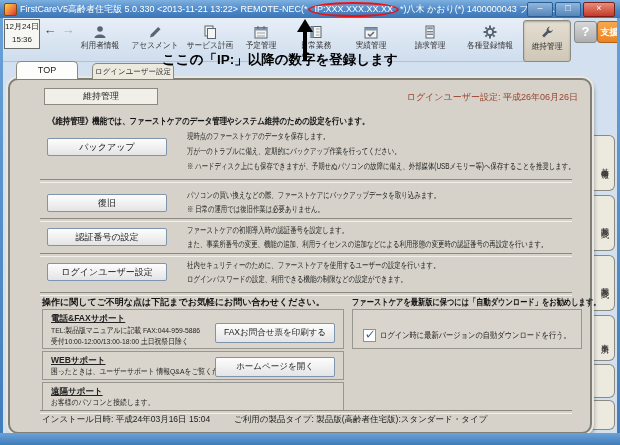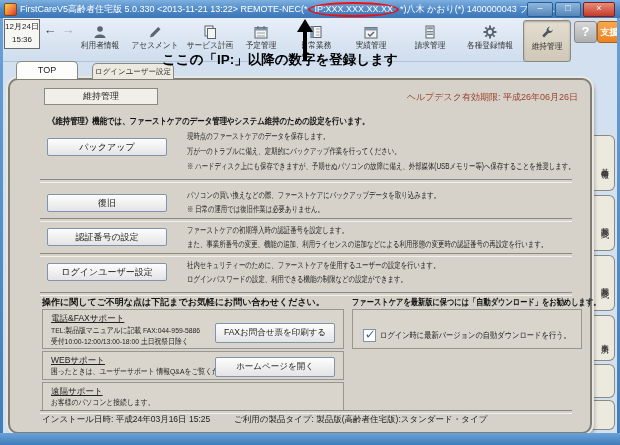--- a/index.html
+++ b/index.html
@@ -69,21 +69,21 @@
     white-space:nowrap;transform:scaleX(.82);transform-origin:0 50%;}
   .row-btn{position:absolute;left:37px;width:120px;height:18px;border:1px solid #7f94ad;border-radius:2px;
     background:linear-gradient(#fdfdfd,#e4e4e6);font-size:9px;text-align:center;line-height:17px;
     color:#222;font-family:"Liberation Sans",sans-serif;padding:0;}
   .desc{position:absolute;left:177px;font-size:8.5px;color:#222;white-space:nowrap;
     transform:scaleX(.75);transform-origin:0 50%;}
   .sep{position:absolute;left:30px;width:532px;height:2px;border-top:1px solid #8a8a82;
     border-bottom:1px solid #f2f0ea;}
   .hdr{position:absolute;font-size:9px;font-weight:bold;color:#111;white-space:nowrap;}
   .sbox{position:absolute;border:1px solid #97978f;background:#d9d5cc;}
-  .sbox .sb-title{position:absolute;left:8px;top:3px;font-size:8.5px;font-weight:normal;
+  .sbox .sb-title{position:absolute;left:8px;top:3px;font-size:8.5px;font-weight:bold;
     text-decoration:underline;color:#222;white-space:nowrap;}
   .sbox .sb-line{position:absolute;left:8px;font-size:8px;color:#222;white-space:nowrap;
     transform:scaleX(.85);transform-origin:0 50%;}
   .sb-btn{position:absolute;width:118px;height:18px;border:1px solid #7f94ad;border-radius:2px;
     background:linear-gradient(#fdfdfd,#e4e4e6);font-size:8.5px;text-align:center;line-height:17px;
     color:#222;white-space:nowrap;}
   .chk-row{position:absolute;left:10px;top:19px;display:flex;align-items:center;gap:4px;}
   .chk{width:11px;height:11px;border:1px solid #7f94ad;background:#fff;font-size:10px;line-height:10px;
     text-align:center;color:#3a5a86;font-weight:bold;}
   .chk-label{font-size:8.5px;color:#222;white-space:nowrap;transform:scaleX(.85);transform-origin:0 50%;}
@@ -213,21 +213,21 @@
   <div class="tab-login">ログインユーザー設定</div>
 
   <div class="anno-arrow">
     <div class="head"></div>
       <div class="stem"></div>
   </div>
   <div class="anno-text">ここの「IP:」以降の数字を登録します</div>
 
   <div class="panel">
     <div class="sec-label">維持管理</div>
-    <div class="helpdesk">ヘルプデスク有効期限: 平成26年06月26日</div>
+    <div class="helpdesk">ログインユーザー設定: 平成26年06月26日</div>
     <div class="intro">《維持管理》機能では、ファーストケアのデータ管理やシステム維持のための設定を行います。</div>
 
     <button class="row-btn" style="top:58px">バックアップ</button>
     <div class="desc" style="top:51px">現時点のファーストケアのデータを保存します。</div>
     <div class="desc" style="top:66px">万が一のトラブルに備え、定期的にバックアップ作業を行ってください。</div>
     <div class="desc" style="top:81px">※ ハードディスク上にも保存できますが、予期せぬパソコンの故障に備え、外部媒体(USBメモリー等)へ保存することを推奨します。</div>
     <div class="sep" style="top:99px"></div>
 
     <button class="row-btn" style="top:114px">復旧</button>
     <div class="desc" style="top:110px">パソコンの買い換えなどの際、ファーストケアにバックアップデータを取り込みます。</div>
@@ -266,21 +266,21 @@
     </div>
 
     <div class="sbox" style="left:342px;top:229px;width:228px;height:38px">
       <div class="chk-row">
         <div class="chk">✓</div>
         <div class="chk-label">ログイン時に最新バージョンの自動ダウンロードを行う。</div>
       </div>
     </div>
 
     <div class="sep" style="top:330px"></div>
-    <div class="status" style="left:32px;top:334px">インストール日時: 平成24年03月16日 15:25</div>
+    <div class="status" style="left:32px;top:334px">インストール日時: 平成24年03月16日 15:04</div>
     <div class="status" style="left:224px;top:334px">ご利用の製品タイプ: 製品版(高齢者住宅版):スタンダード・タイプ</div>
   </div>
 
   <div class="side-tab" style="top:135px;height:54px">基本情報</div>
   <div class="side-tab" style="top:195px;height:54px">月間形式</div>
   <div class="side-tab" style="top:255px;height:54px">月間形式</div>
   <div class="side-tab" style="top:315px;height:44px">事業所</div>
   <div class="side-tab" style="top:364px;height:32px"></div>
   <div class="side-tab" style="top:400px;height:28px"></div>
 

